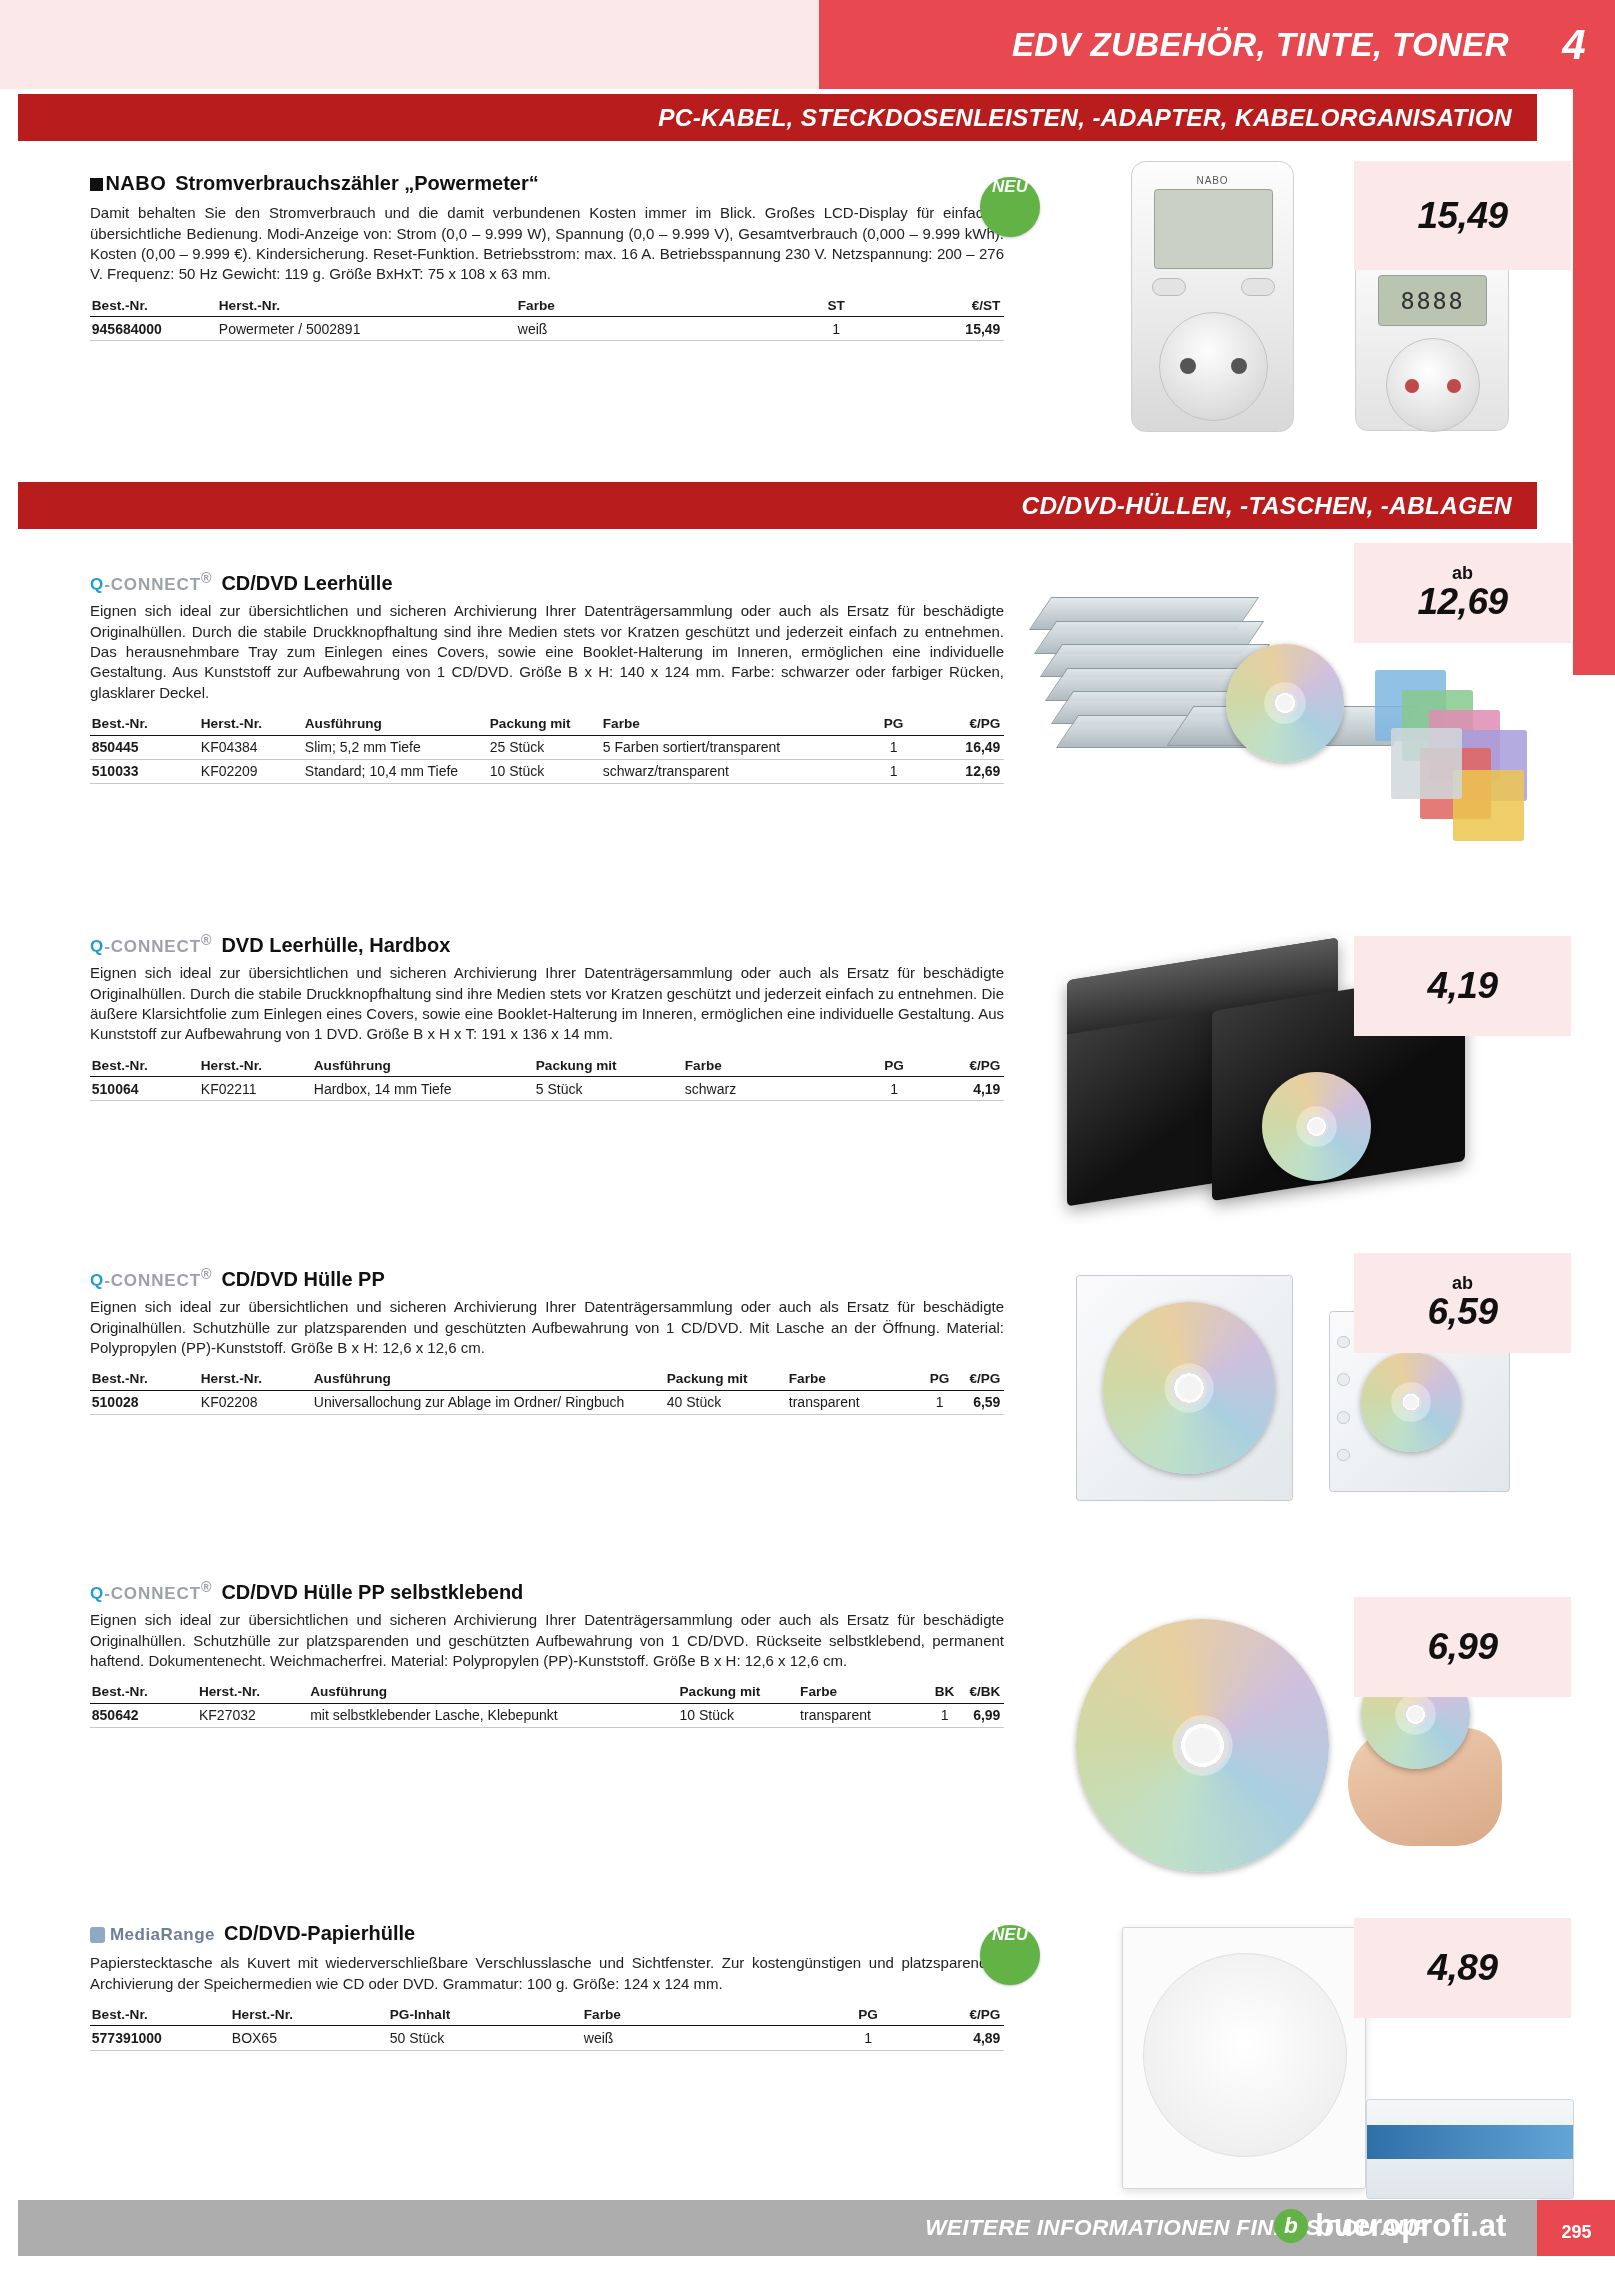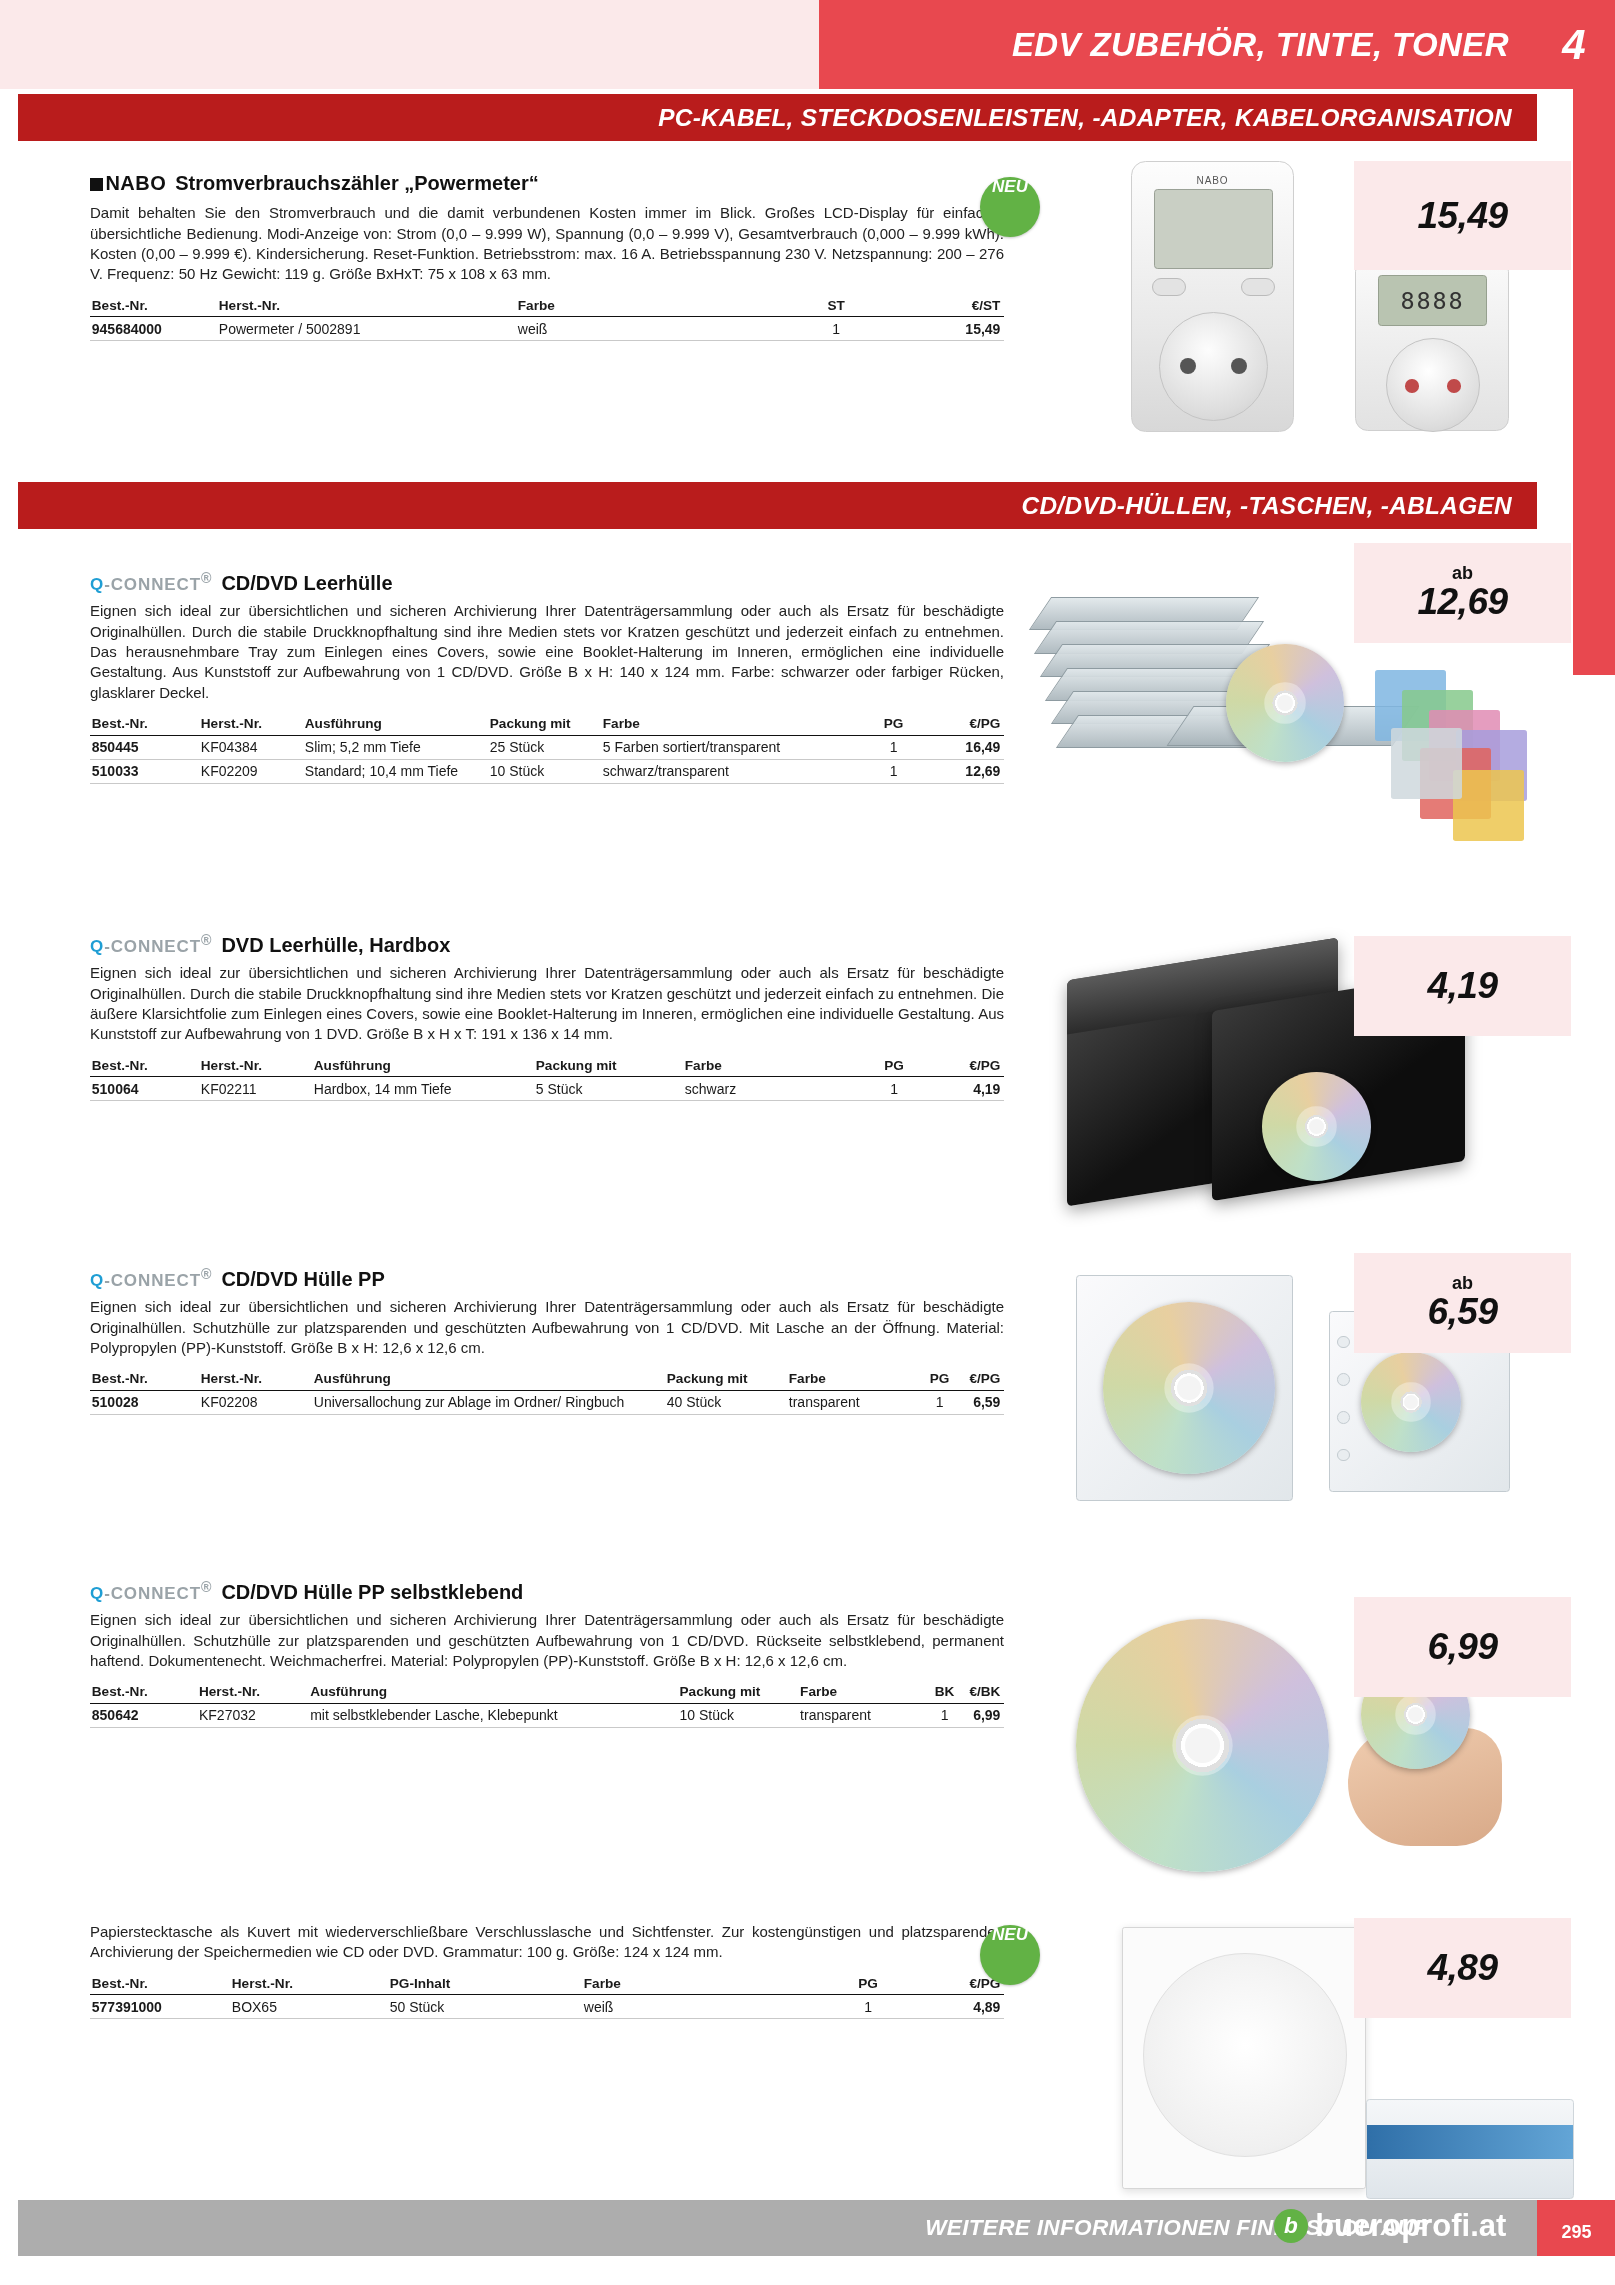--- a/index.html
+++ b/index.html
@@ -610,20 +610,24 @@
   <div class="cd-disc" style="left:27px; top:9px; width:253px; height:253px;"></div>
   <div class="hand" style="left:299px; top:118px;"></div>
   <div class="cd-disc" style="left:312px; top:50px; width:109px; height:109px;"></div>
 </div>
 
 <div class="price-box" style="left:1354px; top:1597px; width:217px; height:100px;">
   <span class="price">6,99</span>
 </div>
 
 <div class="product" style="top:1922px;">
+  <div class="brand-row">
+    <span class="brand-logo brand-media"><span class="mr-dot"></span><span>MediaRange</span></span>
+    <span class="prod-title">CD/DVD-Papierhülle</span>
+  </div>
   <div class="prod-desc">Papierstecktasche als Kuvert mit wiederverschließbare Verschlusslasche und Sichtfenster. Zur kostengünstigen und platzsparenden Archivierung der Speichermedien wie CD oder DVD. Grammatur: 100 g. Größe: 124 x 124 mm.</div>
   <table class="art">
     <thead>
       <tr>
         <th style="width:140px">Best.-Nr.</th>
         <th style="width:158px">Herst.-Nr.</th>
         <th style="width:194px">PG-Inhalt</th>
         <th style="width:244px">Farbe</th>
         <th class="ctr" style="width:86px">PG</th>
         <th class="num">€/PG</th>

